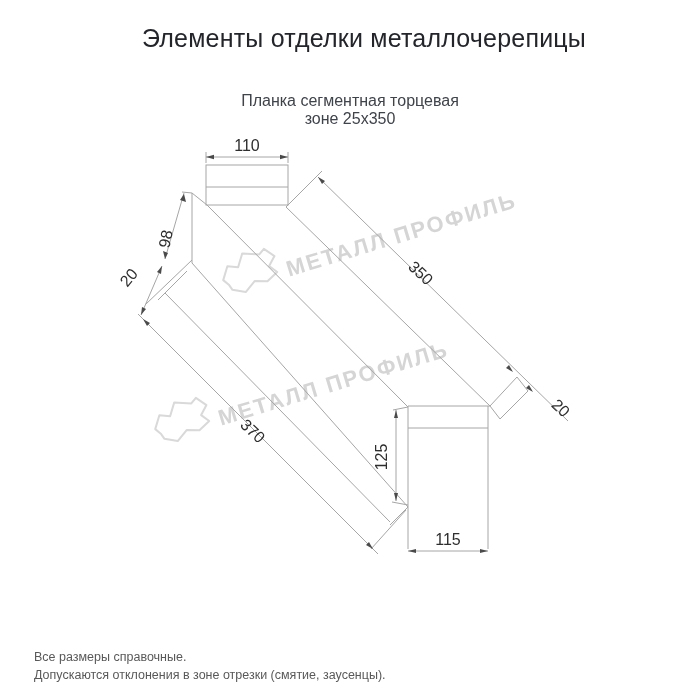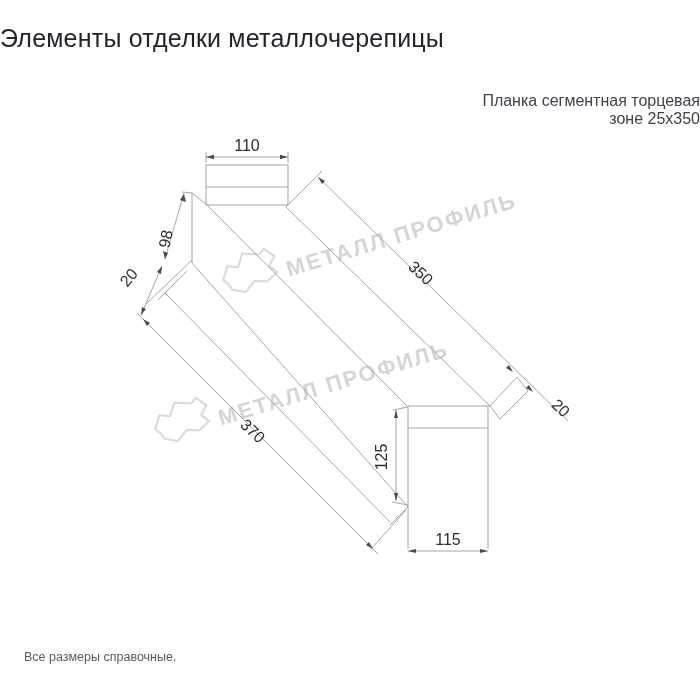--- a/index.html
+++ b/index.html
@@ -1,29 +1,29 @@
 <!DOCTYPE html>
 <html><head>
 <meta charset="utf-8">
 <style>
   html,body{margin:0;padding:0;}
   body{
     width:700px;height:700px;position:relative;background:#ffffff;
     font-family:"Liberation Sans", sans-serif;overflow:hidden;
   }
   .page-title{
-    position:absolute;top:24px;left:0;width:586px;text-align:left;
+    position:absolute;top:24px;left:0;width:586px;text-align:right;
     font-size:25px;color:#23252b;letter-spacing:.2px;
   }
   .subtitle{
-    position:absolute;top:92px;left:0;width:700px;text-align:right;
+    position:absolute;top:92px;left:0;width:700px;text-align:center;
     font-size:16px;line-height:18px;color:#3f434a;
   }
   .footer{
-    position:absolute;left:24px;top:648px;font-size:12.5px;line-height:18px;color:#595959;
+    position:absolute;left:34px;top:648px;font-size:12.5px;line-height:18px;color:#595959;
   }
   svg.drawing{position:absolute;left:0;top:0;}
   .outline{stroke:#a6a6a6;stroke-width:1;fill:none;}
   .dimline{stroke:#a6a6a6;stroke-width:1;fill:none;}
   .arrow{fill:#4a4a4a;stroke:none;}
   .dimtext{fill:#2e2e2e;font-size:16px;font-family:"Liberation Sans",sans-serif;}
   .wm-text{fill:#d5d5d5;font-size:22px;font-weight:bold;letter-spacing:2px;font-family:"Liberation Sans",sans-serif;}
   .wm-cloud{stroke:#d9d9d9;stroke-width:2;fill:none;stroke-linejoin:round;}
 </style>
 </head>
@@ -124,13 +124,14 @@
     <text class="dimtext" transform="translate(417,277) rotate(43)" text-anchor="middle">350</text>
     <text class="dimtext" transform="translate(557,412) rotate(43)" text-anchor="middle">20</text>
     <text class="dimtext" transform="translate(249,435) rotate(43)" text-anchor="middle">370</text>
     <text class="dimtext" transform="translate(387,457) rotate(-90)" text-anchor="middle">125</text>
     <text class="dimtext" x="448" y="545" text-anchor="middle">115</text>
   </g>
 </svg>
 
 <div class="footer">
   <div>Все размеры справочные.</div>
+  <div>Допускаются отклонения в зоне отрезки (смятие, заусенцы).</div>
 </div>
 
 </body></html>

